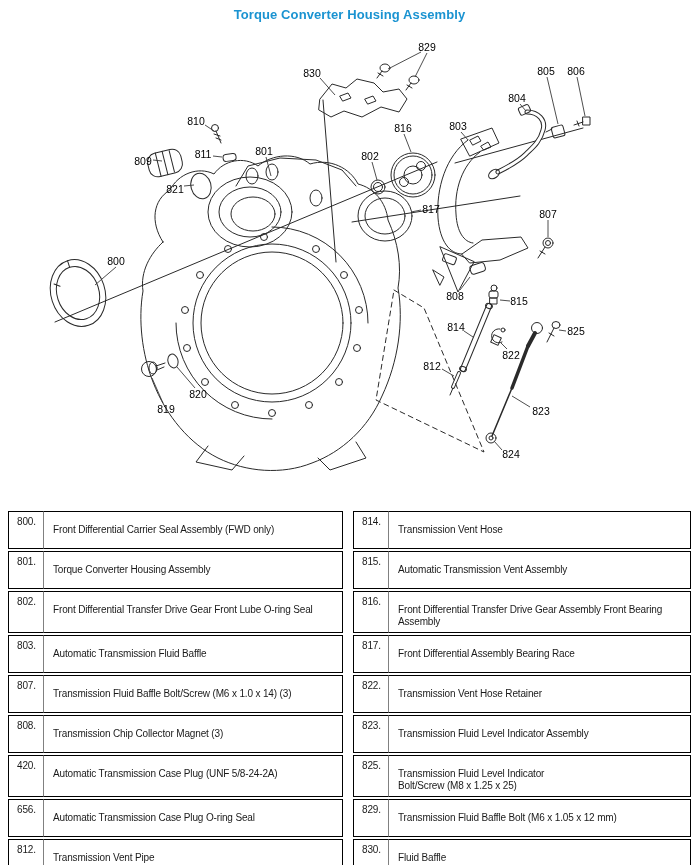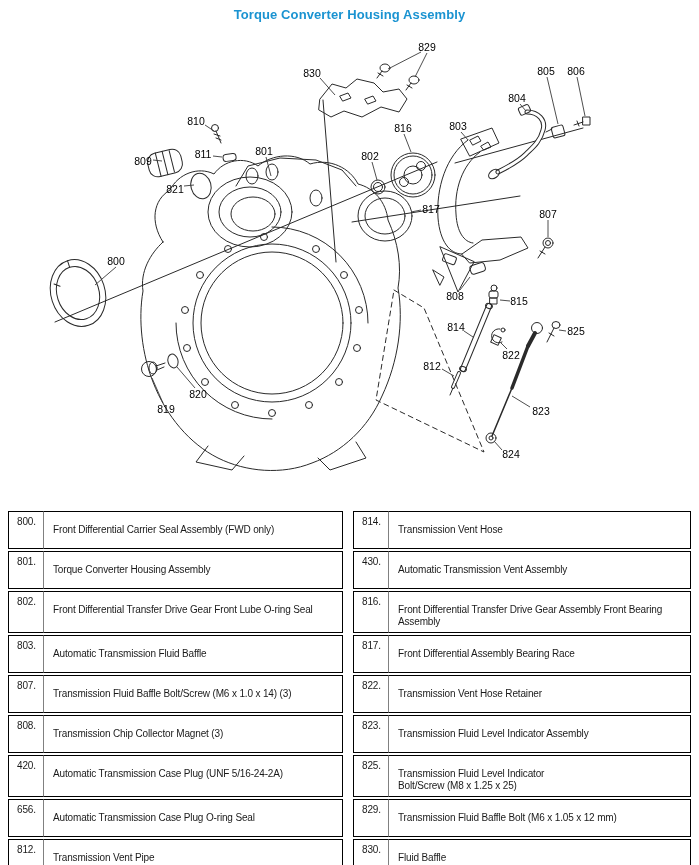--- a/index.html
+++ b/index.html
@@ -284,21 +284,21 @@
           <td class="num">800.</td>
           <td class="desc">Front Differential Carrier Seal Assembly (FWD only)</td>
           <td class="gap"></td>
           <td class="num">814.</td>
           <td class="desc">Transmission Vent Hose</td>
         </tr>
         <tr>
           <td class="num">801.</td>
           <td class="desc">Torque Converter Housing Assembly</td>
           <td class="gap"></td>
-          <td class="num">430.</td>
+          <td class="num">815.</td>
           <td class="desc">Automatic Transmission Vent Assembly</td>
         </tr>
         <tr>
           <td class="num">802.</td>
           <td class="desc">Front Differential Transfer Drive Gear Front Lube O-ring Seal</td>
           <td class="gap"></td>
           <td class="num">816.</td>
           <td class="desc">Front Differential Transfer Drive Gear Assembly Front Bearing Assembly</td>
         </tr>
         <tr>
@@ -317,21 +317,21 @@
         </tr>
         <tr>
           <td class="num">808.</td>
           <td class="desc">Transmission Chip Collector Magnet (3)</td>
           <td class="gap"></td>
           <td class="num">823.</td>
           <td class="desc">Transmission Fluid Level Indicator Assembly</td>
         </tr>
         <tr>
           <td class="num">420.</td>
-          <td class="desc">Automatic Transmission Case Plug (UNF 5/16-24-2A)</td>
+          <td class="desc">Automatic Transmission Case Plug (UNF 5/8-24-2A)</td>
           <td class="gap"></td>
           <td class="num">825.</td>
           <td class="desc">Transmission Fluid Level Indicator
 Bolt/Screw (M8 x 1.25 x 25)</td>
         </tr>
         <tr>
           <td class="num">656.</td>
           <td class="desc">Automatic Transmission Case Plug O-ring Seal</td>
           <td class="gap"></td>
           <td class="num">829.</td>

